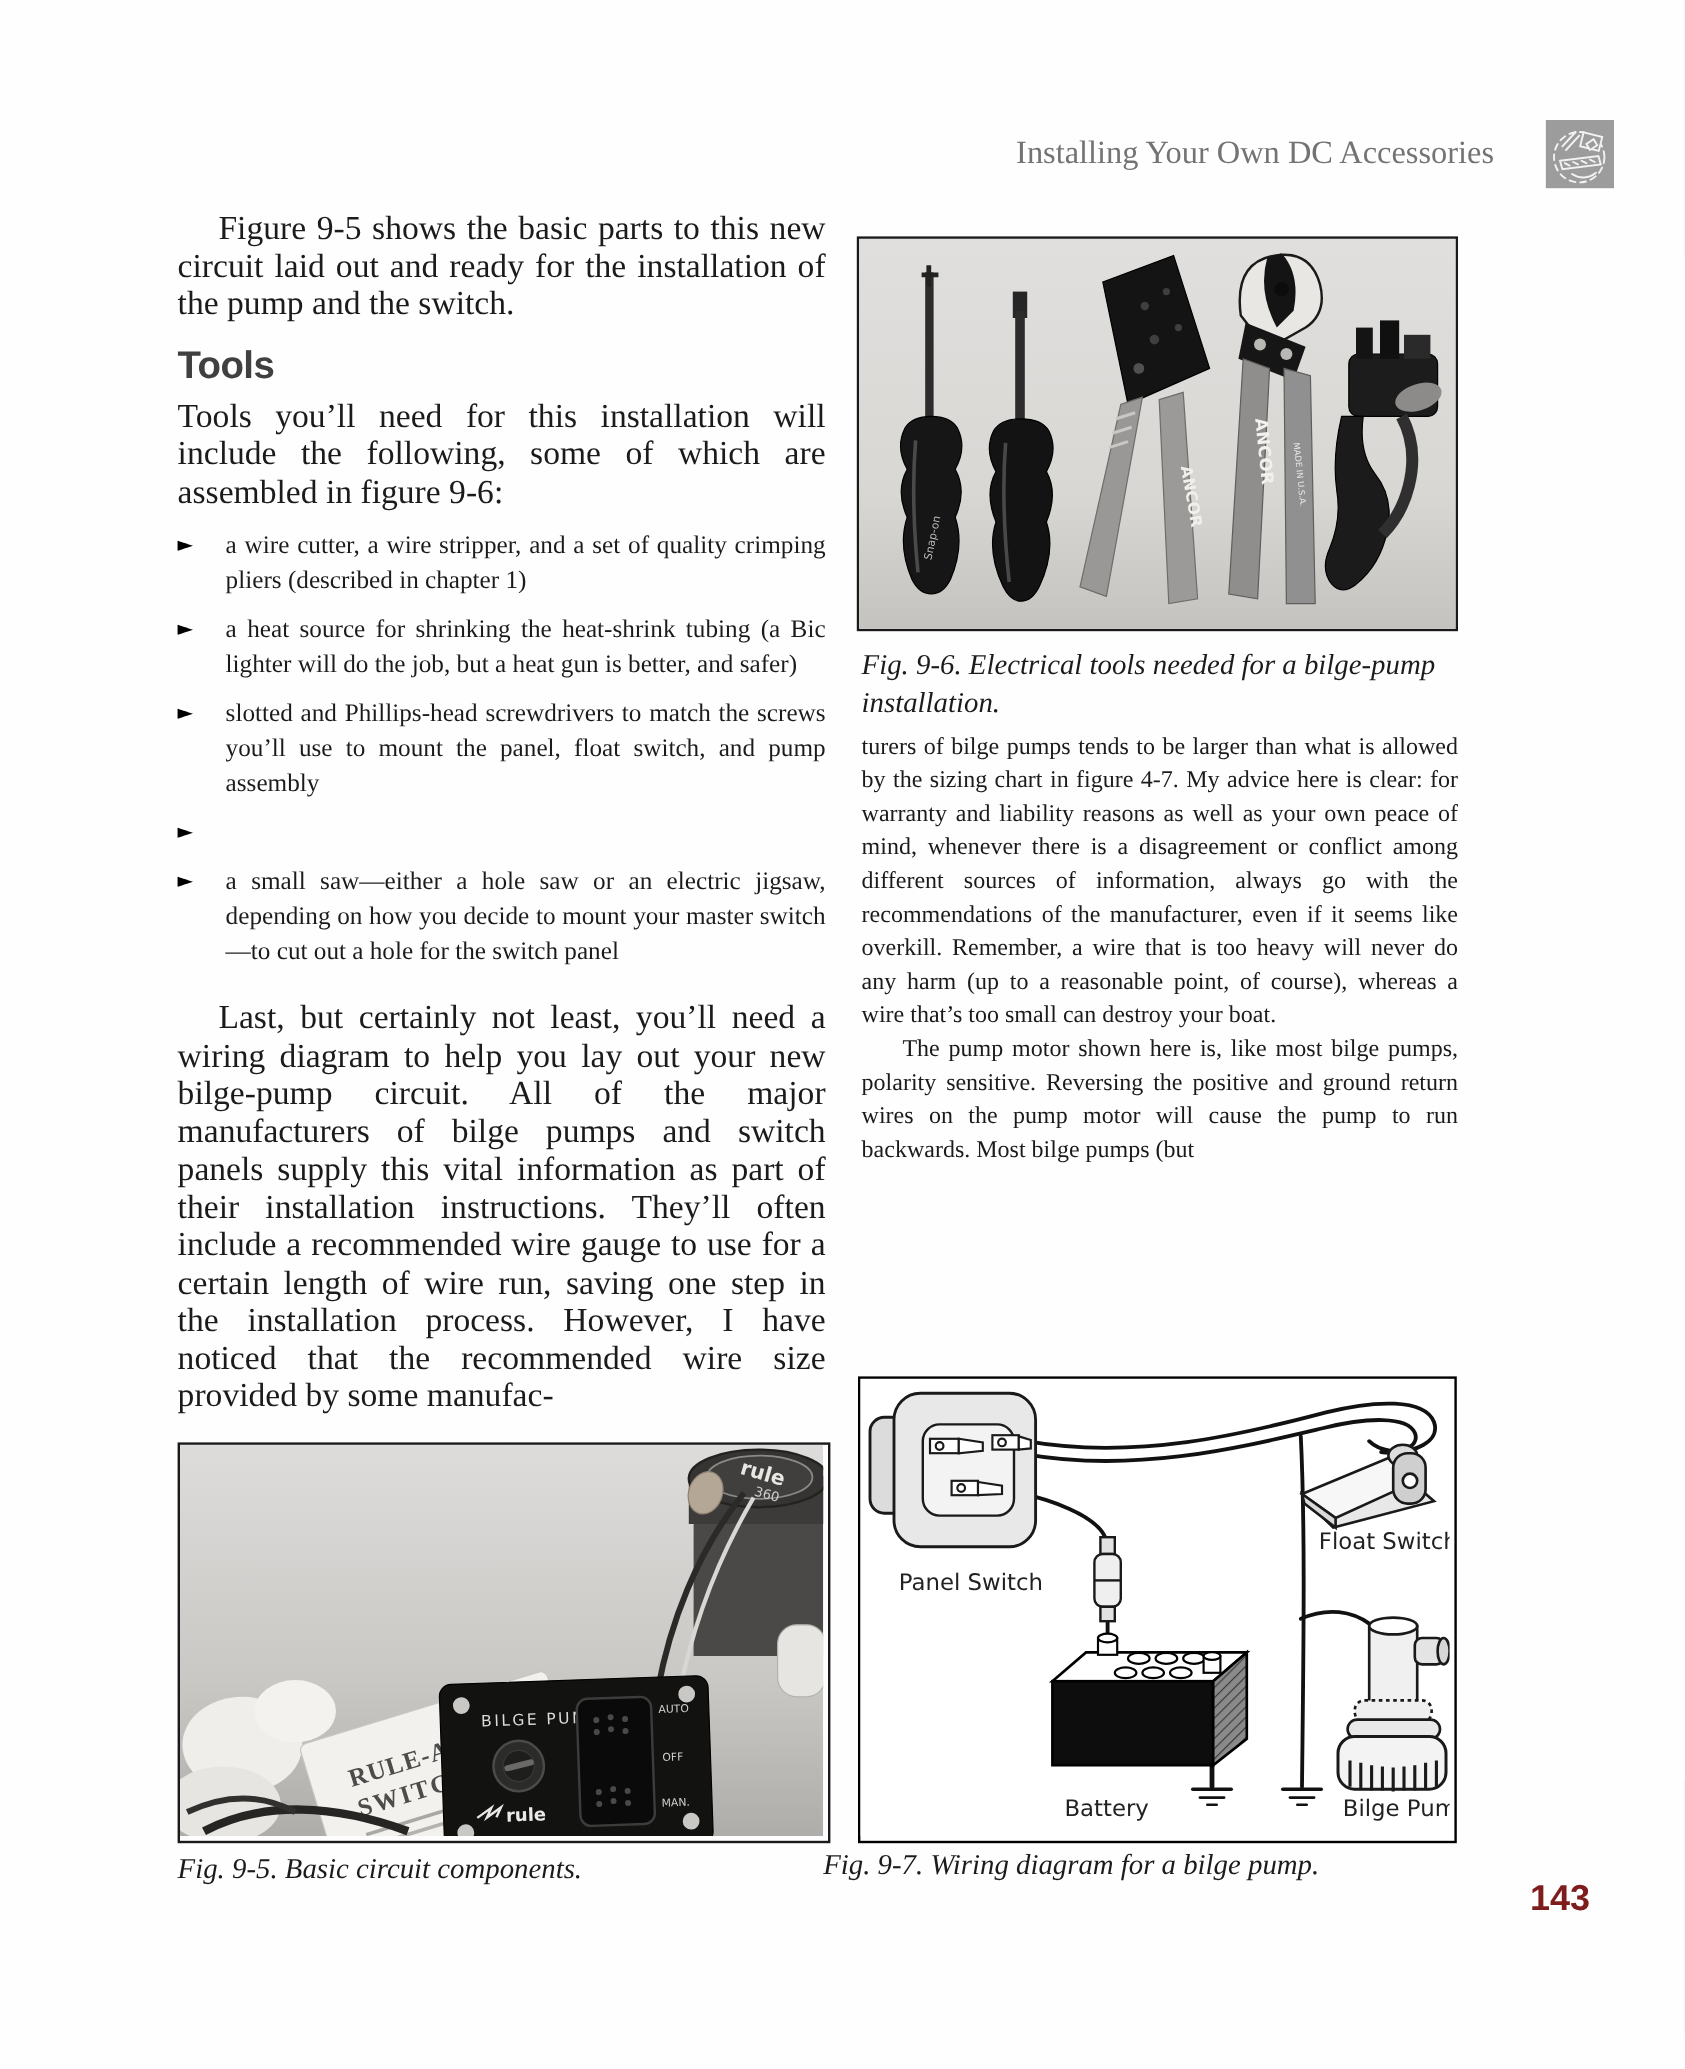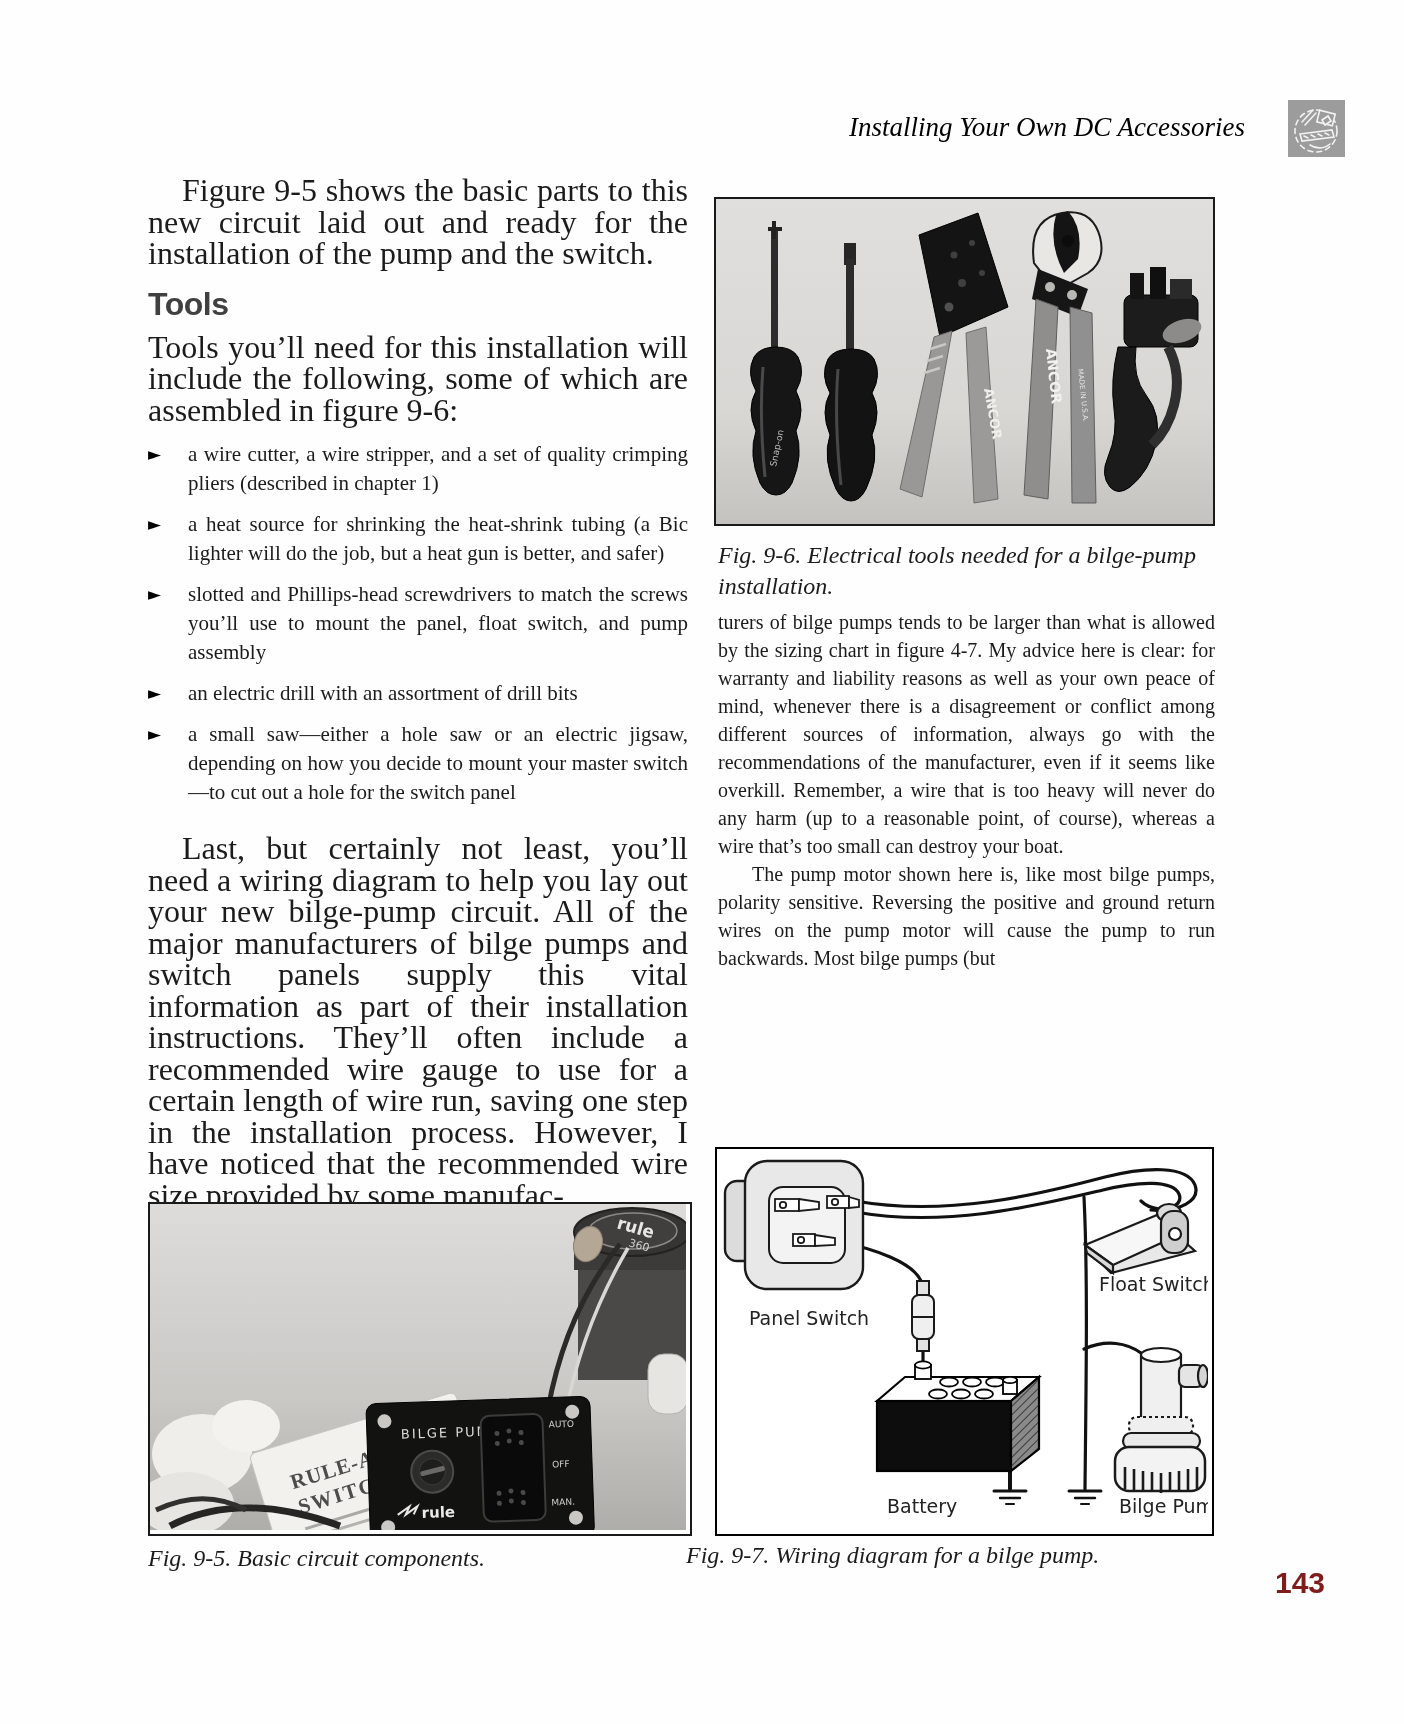--- a/index.html
+++ b/index.html
@@ -4,31 +4,31 @@
 <style>
   html,body{margin:0;padding:0;background:#e8e8e8;}
   .page{
     position:relative;width:1404px;height:1724px;margin:0 auto;
     background:#fefefe;overflow:hidden;
     font-family:"Liberation Serif", serif;color:#1b1b1b;
   }
   
   .running-title{
     position:absolute;top:112px;left:0;width:1245px;
-    text-align:right;font-style:italic;font-size:27px;color:#000000;
+    text-align:right;font-size:27px;color:#737373;
   }
   .chapter-icon{
     position:absolute;left:1288px;top:100px;width:57px;height:57px;
   }
   
   .col-left{position:absolute;left:148px;top:175px;width:540px;}
   .col-right-caption96{position:absolute;left:718px;top:540px;width:492px;
     font-style:italic;font-size:24px;line-height:31px;}
   .col-right-text{position:absolute;left:718px;top:608px;width:497px;}
-  .body-par{font-size:32px;line-height:31.5px;text-align:justify;margin:0;}
+  .body-par{font-size:28px;line-height:31.5px;text-align:justify;margin:0;}
   .col-right-text .body-par{font-size:20px;line-height:28px;}
   .indent{text-indent:34px;}
   .tools-heading{
     font-family:"Liberation Sans", sans-serif;font-weight:bold;
     font-size:32px;letter-spacing:-0.5px;color:#404040;
     margin:16px 0 10px 0;line-height:36px;
   }
   ul.bullets{list-style:none;margin:14px 0 0 0;padding:0;}
   ul.bullets li{display:flex;margin:0 0 12px 0;}
   ul.bullets .marker{
@@ -90,21 +90,20 @@
       <li>
         <span class="marker">►</span>
         <span class="btext">a heat source for shrinking the heat-shrink tubing (a Bic lighter will do the job, but a heat gun is better, and safer)</span>
       </li>
       <li>
         <span class="marker">►</span>
         <span class="btext">slotted and Phillips-head screwdrivers to match the screws you’ll use to mount the panel, float switch, and pump assembly</span>
       </li>
       <li>
         <span class="marker">►</span>
-        <span class="btext">an electric drill with an assortment of drill bits</span>
       </li>
       <li>
         <span class="marker">►</span>
         <span class="btext">a small saw—either a hole saw or an electric jigsaw, depending on how you decide to mount your master switch—to cut out a hole for the switch panel</span>
       </li>
     </ul>
 
     <p class="body-par indent para-last">Last, but certainly not least, you’ll need a wiring diagram to help you lay out your new bilge-pump circuit. All of the major manufacturers of bilge pumps and switch panels supply this vital information as part of their installation instructions. They’ll often include a recommended wire gauge to use for a certain length of wire run, saving one step in the installation process. However, I have noticed that the recommended wire size provided by some manufac-</p>
   </div>
 

